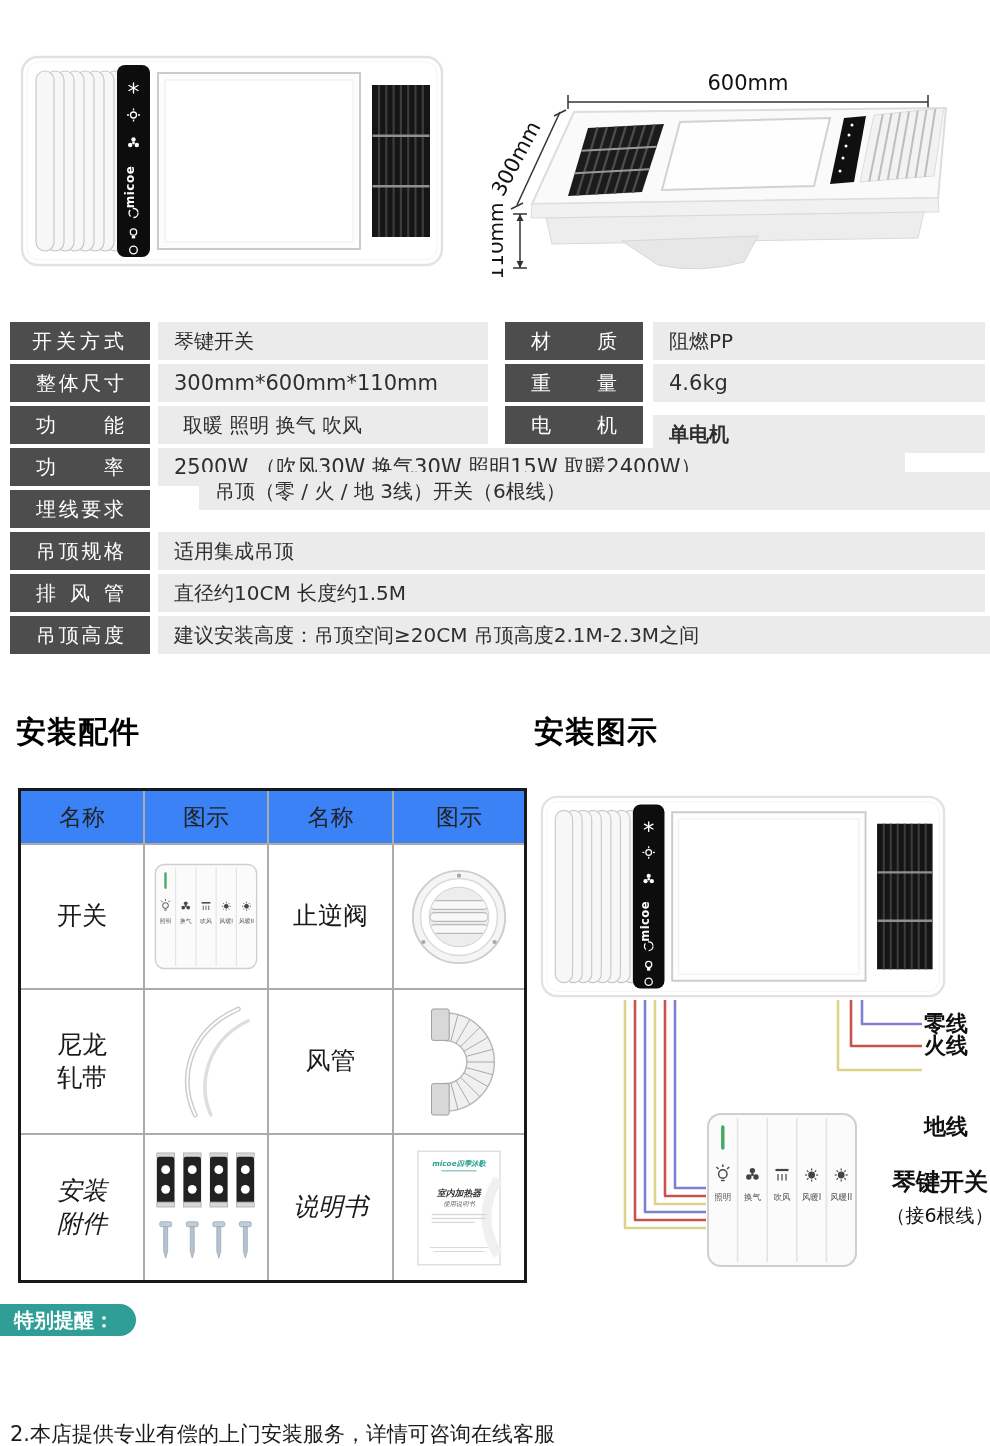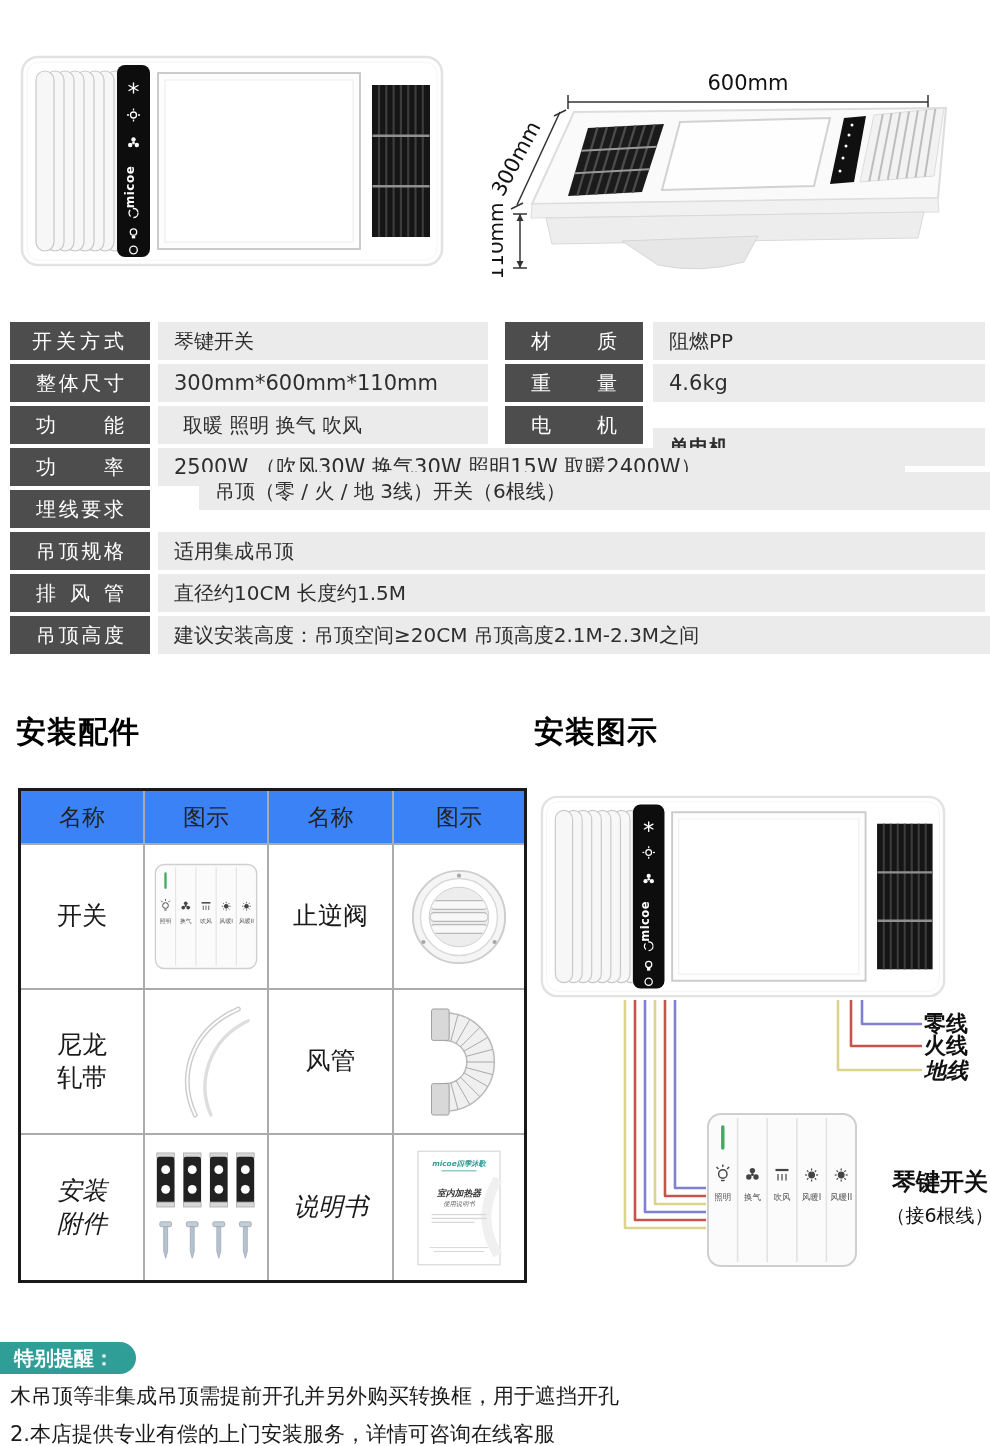--- a/index.html
+++ b/index.html
@@ -29,21 +29,21 @@
   .acc-name .wrap2{display:block;width:56px;}
 
   
   .wire-label{position:absolute;left:924px;font-size:22px;font-weight:700;color:#111;white-space:nowrap;}
   .switch-caption{position:absolute;left:880px;top:1166px;width:120px;text-align:center;color:#111;}
   .switch-caption .l1{font-size:24px;font-weight:700;}
   .switch-caption .l2{font-size:19px;margin-top:5px;}
 
   
   .notice-badge{position:absolute;left:0;top:1304px;height:32px;display:inline-flex;align-items:center;
-                padding:0 22px 0 14px;border-radius:0 16px 16px 0;color:#fff;font-size:20px;font-weight:700;margin-top:38px;}
+                padding:0 22px 0 14px;border-radius:0 16px 16px 0;color:#fff;font-size:20px;font-weight:700;}
   .note-line{position:absolute;left:10px;font-size:21px;color:#1a1a1a;white-space:nowrap;}
   svg text{font-family:"DejaVu Sans","Liberation Sans",sans-serif;}
 </style>
 </head>
 <body>
 
 <div class="page">
 
   <svg class="abs" style="left:20px;top:55px;" width="424" height="212" viewBox="0 0 424 212">
     <rect x="2" y="2" width="420" height="208" rx="16" fill="#ffffff" stroke="#e2e2e2" stroke-width="2.5"></rect>
@@ -190,21 +190,21 @@
       </div>
     <div class="spec-value" style="left:653px;top:364px;width:332px;font-size:21px;">4.6kg</div>
 
     <div class="spec-label" style="left:10px;top:406px;width:140px;">
         <span>功能</span>
       </div>
     <div class="spec-value" style="left:158px;top:406px;width:330px;padding-left:25px;">取暖 照明 换气 吹风</div>
     <div class="spec-label" style="left:505px;top:406px;width:138px;">
         <span>电机</span>
       </div>
-    <div class="spec-value" style="left:653px;top:428px;width:332px;font-weight:700;">单电机</div>
+    <div class="spec-value" style="left:653px;top:415px;width:332px;font-weight:700;">单电机</div>
 
     <div class="spec-label" style="left:10px;top:448px;width:140px;">
         <span>功率</span>
       </div>
     <div class="spec-value" style="left:158px;top:448px;width:747px;font-size:21px;">2500W （吹风30W 换气30W 照明15W 取暖2400W）</div>
 
     <div class="spec-label" style="left:10px;top:490px;width:140px;">
         <span>埋线要求</span>
       </div>
     <div class="spec-value" style="left:158px;top:472px;width:827px;margin-left:41px;">吊顶（零 / 火 / 地 3线）开关（6根线）</div>
@@ -492,21 +492,21 @@
       <path d="M135,0 V196 H176" stroke="#c8524c"></path>
       <path d="M145,0 V188 H176" stroke="#8080d0"></path>
       <path d="M308,0 V70 H392" stroke="#dcd38c"></path>
       <path d="M321,0 V46 H392" stroke="#c8524c"></path>
       <path d="M332,0 V24 H392" stroke="#8080d0"></path>
     </g>
   </svg>
 
   <div class="wire-label" style="top:1009px;">零线</div>
   <div class="wire-label" style="top:1031px;text-align:right;">火线</div>
-  <div class="wire-label" style="top:1056px;font-style:italic;">地线</div>
+  <div class="wire-label" style="top:1112px;">地线</div>
 
   <svg class="abs" style="left:706px;top:1112px;" width="152" height="156" viewBox="0 0 152 156">
     <rect x="2" y="2" width="148" height="152" rx="13" fill="#fbfbfb" stroke="#cfcfcf" stroke-width="2"></rect>
     <line x1="31.6" y1="6" x2="31.6" y2="150" stroke="#e3e3e3" stroke-width="1.6"></line>
     <line x1="61.2" y1="6" x2="61.2" y2="150" stroke="#e3e3e3" stroke-width="1.6"></line>
     <line x1="90.8" y1="6" x2="90.8" y2="150" stroke="#e3e3e3" stroke-width="1.6"></line>
     <line x1="120.4" y1="6" x2="120.4" y2="150" stroke="#e3e3e3" stroke-width="1.6"></line>
     <line x1="16.8" y1="15" x2="16.8" y2="36" stroke="#43a963" stroke-width="3.4" stroke-linecap="round"></line>
     <g stroke="#444" fill="none" stroke-width="1.4">
       <circle cx="16.8" cy="62" r="4.2"></circle>
@@ -555,16 +555,15 @@
     <text x="105.6" y="88" text-anchor="middle" font-size="8.5" fill="#555">风暖I</text>
     <text x="135.2" y="88" text-anchor="middle" font-size="8.5" fill="#555">风暖II</text>
   </svg>
 
   <div class="switch-caption">
     <div class="l1">琴键开关</div>
     <div class="l2">（接6根线）</div>
   </div>
 
   <div class="notice-badge" style="background:#2f9e96;">特别提醒：</div>
-  <div class="note-line" style="top:1382px;">木吊顶等非集成吊顶需提前开孔并另外购买转换框，用于遮挡开孔</div>
   <div class="note-line" style="top:1420px;">2.本店提供专业有偿的上门安装服务，详情可咨询在线客服</div>
 
 </div>
 
 </body></html>

